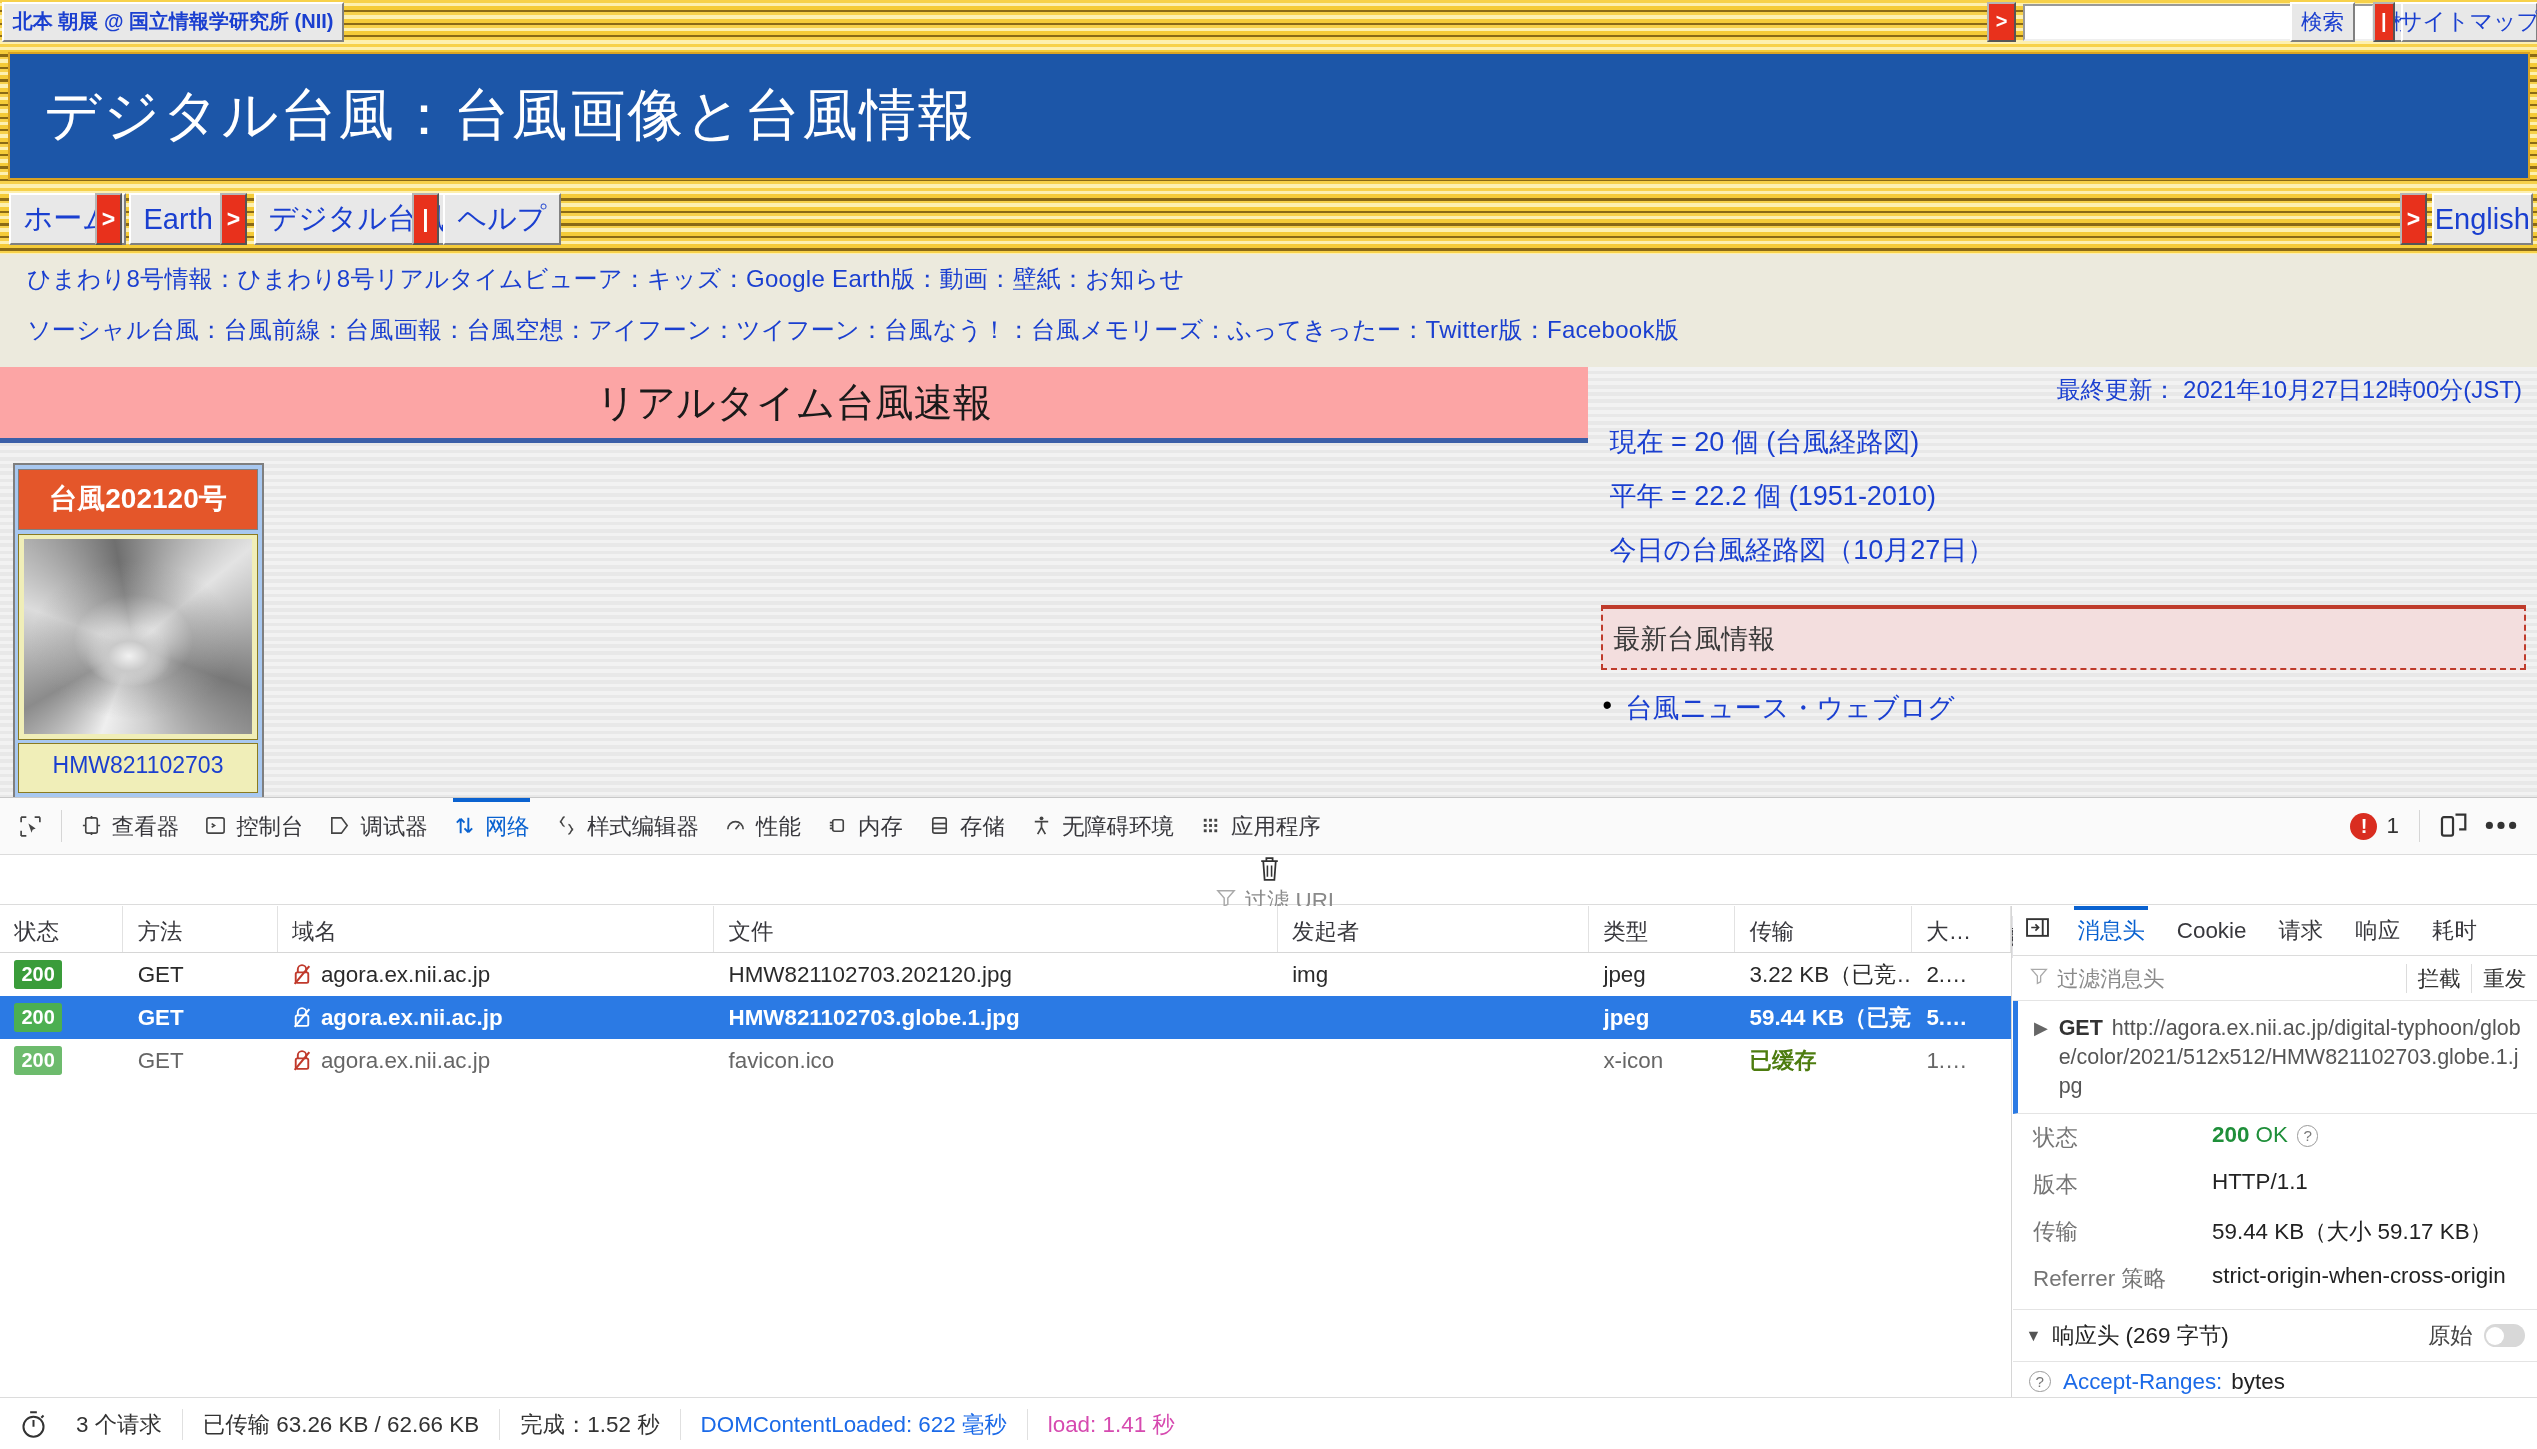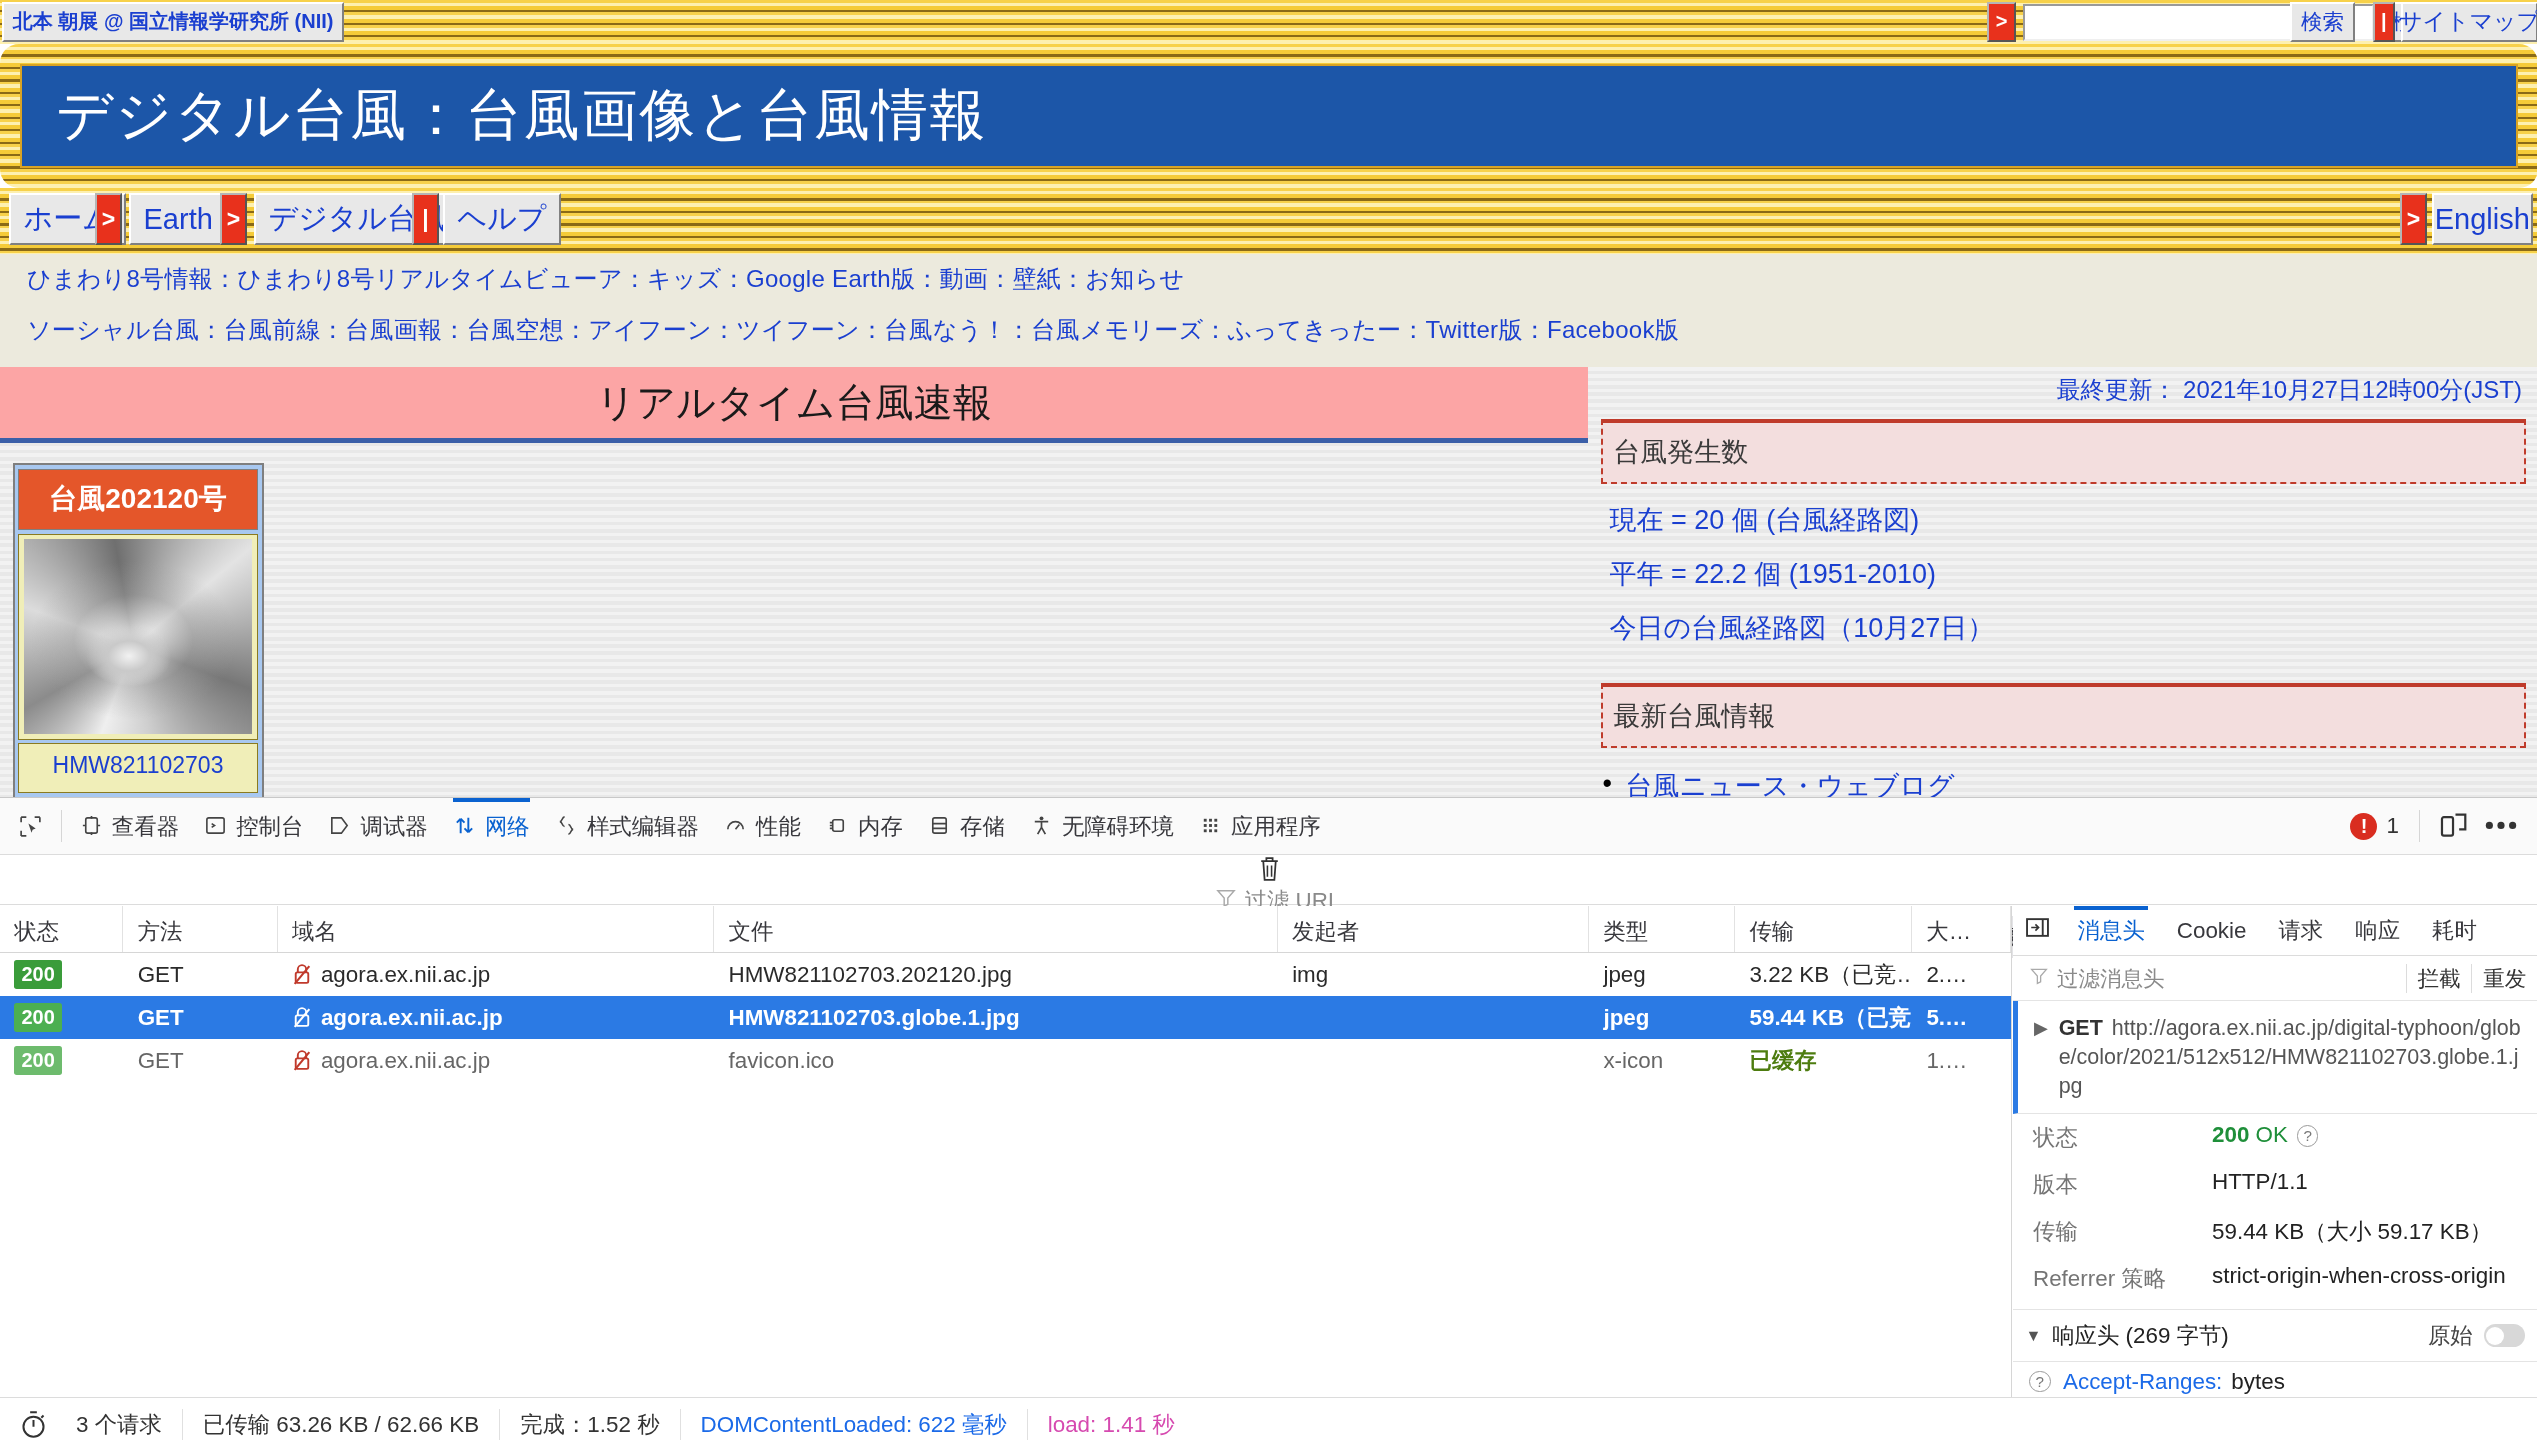--- a/index.html
+++ b/index.html
@@ -64,22 +64,21 @@
     border-left:2.7px solid #9a9a9a;
     border-right:2.7px solid #efefef;
     border-bottom:2.7px solid #efefef;
     font-size:20px; color:#222; padding:0 7.2px;
   }
   .tb-btn { position:absolute; top:1.8px; height:40px; padding:0 7.2px; font-size:21.5px; }
 
   
   #title-wrap {
     position:absolute; left:0; top:44px; width:2538px; height:144px;
-    padding:20px;
-    border-radius:19px;
+    padding:8px;
   }
   #title-banner {
     width:100%; height:100%;
     background:#1c56a8;
     border:2.7px solid #d9a323;
     display:flex; align-items:center;
     padding-left:34px;
   }
   #title-banner span {
     color:#fff; font-size:56px; letter-spacing:1.8px;
@@ -344,21 +343,20 @@
     <div id="typhoon-card-title">台風202120号</div>
     <div id="typhoon-img-frame">
       <div id="typhoon-img"></div>
     </div>
     <div id="typhoon-caption">HMW821102703</div>
   </div>
 
   <div id="content-right">
     <div id="last-update">最終更新： 2021年10月27日12時00分(JST)</div>
 
-    <div class="sec-head">台風発生数</div>
     <div class="sec-line">現在 = 20 個 (台風経路図)</div>
     <div class="sec-line">平年 = 22.2 個 (1951-2010)</div>
     <div class="sec-line">今日の台風経路図（10月27日）</div>
 
     <div class="sec-head" style="margin-top:37px;">最新台風情報</div>
     <div class="bullet-line">台風ニュース・ウェブログ</div>
 
   </div>
 </div>
 

